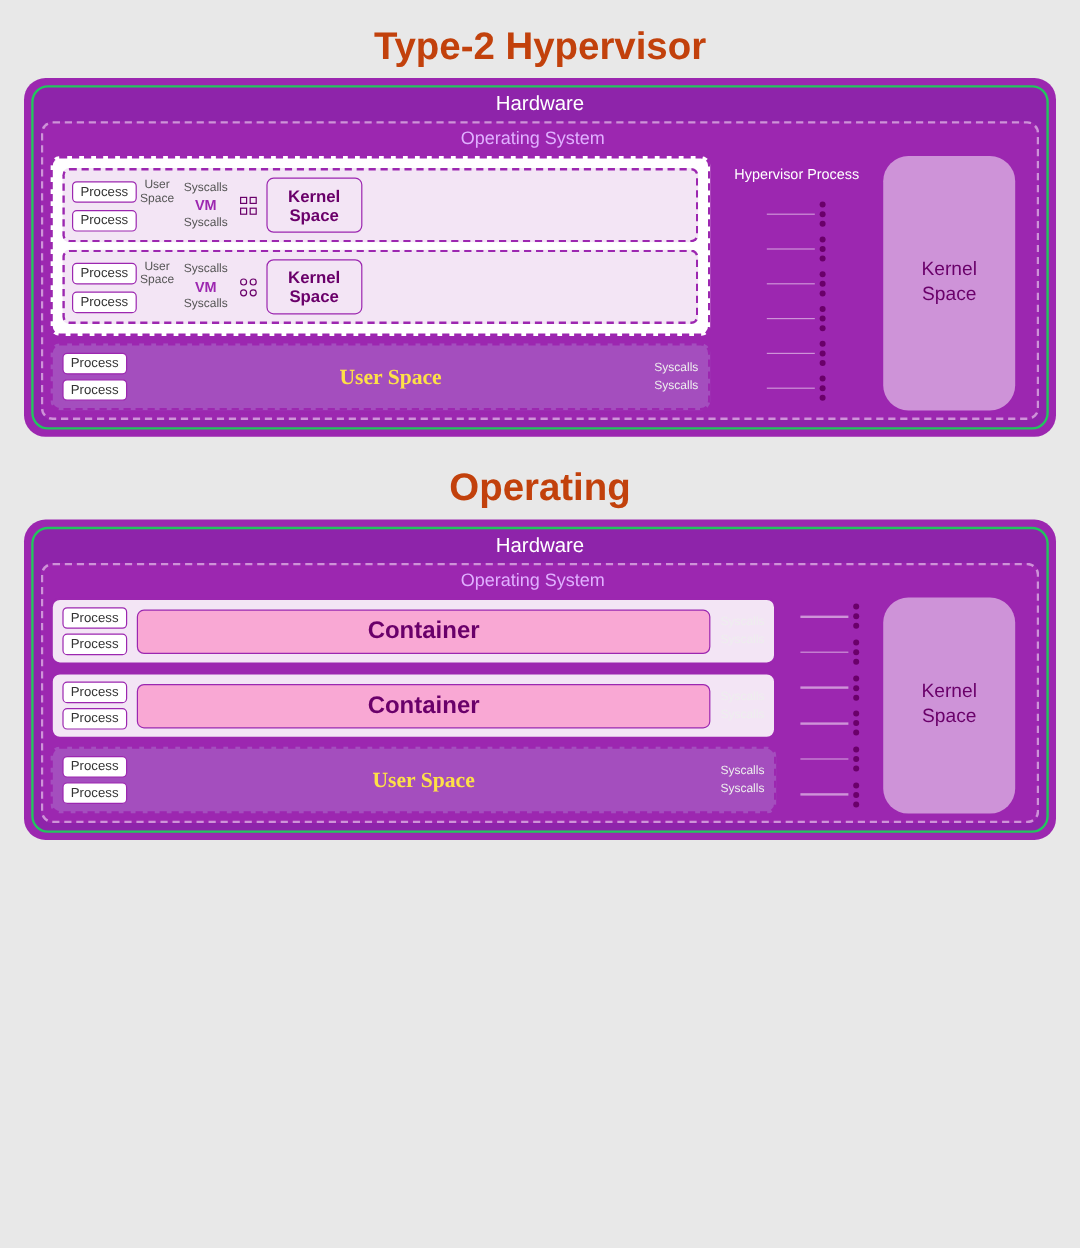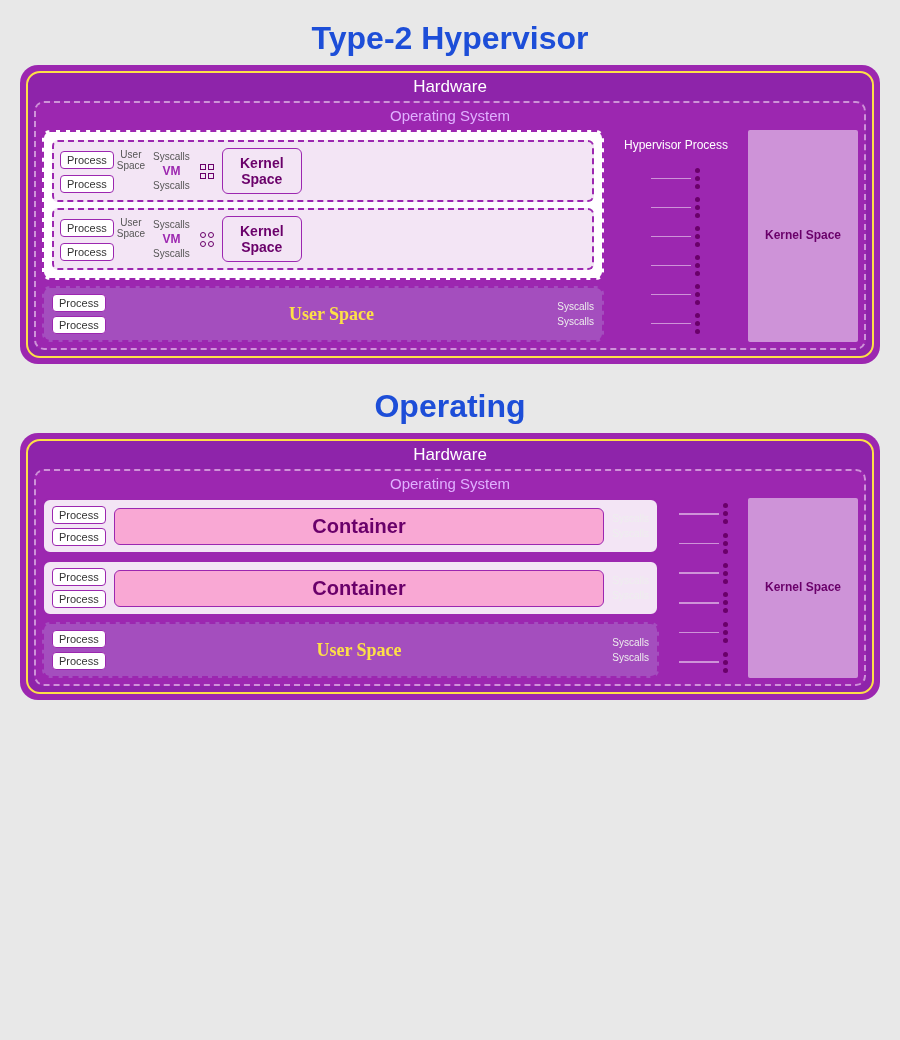--- a/index.html
+++ b/index.html
@@ -10,53 +10,53 @@
       font-family: Arial, sans-serif;
       display: flex;
       flex-direction: column;
       align-items: center;
       padding: 10px 20px;
     }
 
     .section-title {
       font-size: 32px;
       font-weight: bold;
-      color: #1d4ed8;
+      color: #c2410c;
       text-align: center;
       margin: 10px 0 8px 0;
     }
 
     
     .diagram {
       width: 860px;
       border-radius: 18px;
       background: #9c27b0;
       padding: 6px;
       margin-bottom: 14px;
     }
 
     .hardware-box {
       border-radius: 14px;
       background: #8e24aa;
-      border: 2px solid #fde047;
+      border: 2px solid #22c55e;
       padding: 4px 6px 6px 6px;
     }
 
     .hardware-label {
       color: #fff;
       font-size: 17px;
       text-align: center;
       margin-bottom: 4px;
     }
 
     .os-box {
       border-radius: 10px;
       background: #9c27b0;
       border: 2px dashed #ce93d8;
-      padding: 4px 6px 6px 6px;
+      padding: 4px 18px 6px 6px;
     }
 
     .os-label {
       color: #e0b0ff;
       font-size: 15px;
       text-align: center;
       margin-bottom: 6px;
     }
 
     
@@ -71,26 +71,26 @@
       flex: 1;
       display: flex;
       flex-direction: column;
       gap: 6px;
     }
 
     
     .kernel-space-box {
       width: 110px;
       background: #ce93d8;
-      border-radius: 2px;
+      border-radius: 21px;
       display: flex;
       align-items: center;
       justify-content: center;
-      font-size: 12px;
-      font-weight: bold;
+      font-size: 16px;
+      font-weight: normal;
       color: #6a006a;
       text-align: center;
       line-height: 1.3;
       padding: 10px;
       flex-shrink: 0;
     }
 
     .process-btn {
       background: white;
       border: 1.5px solid #9c27b0;

